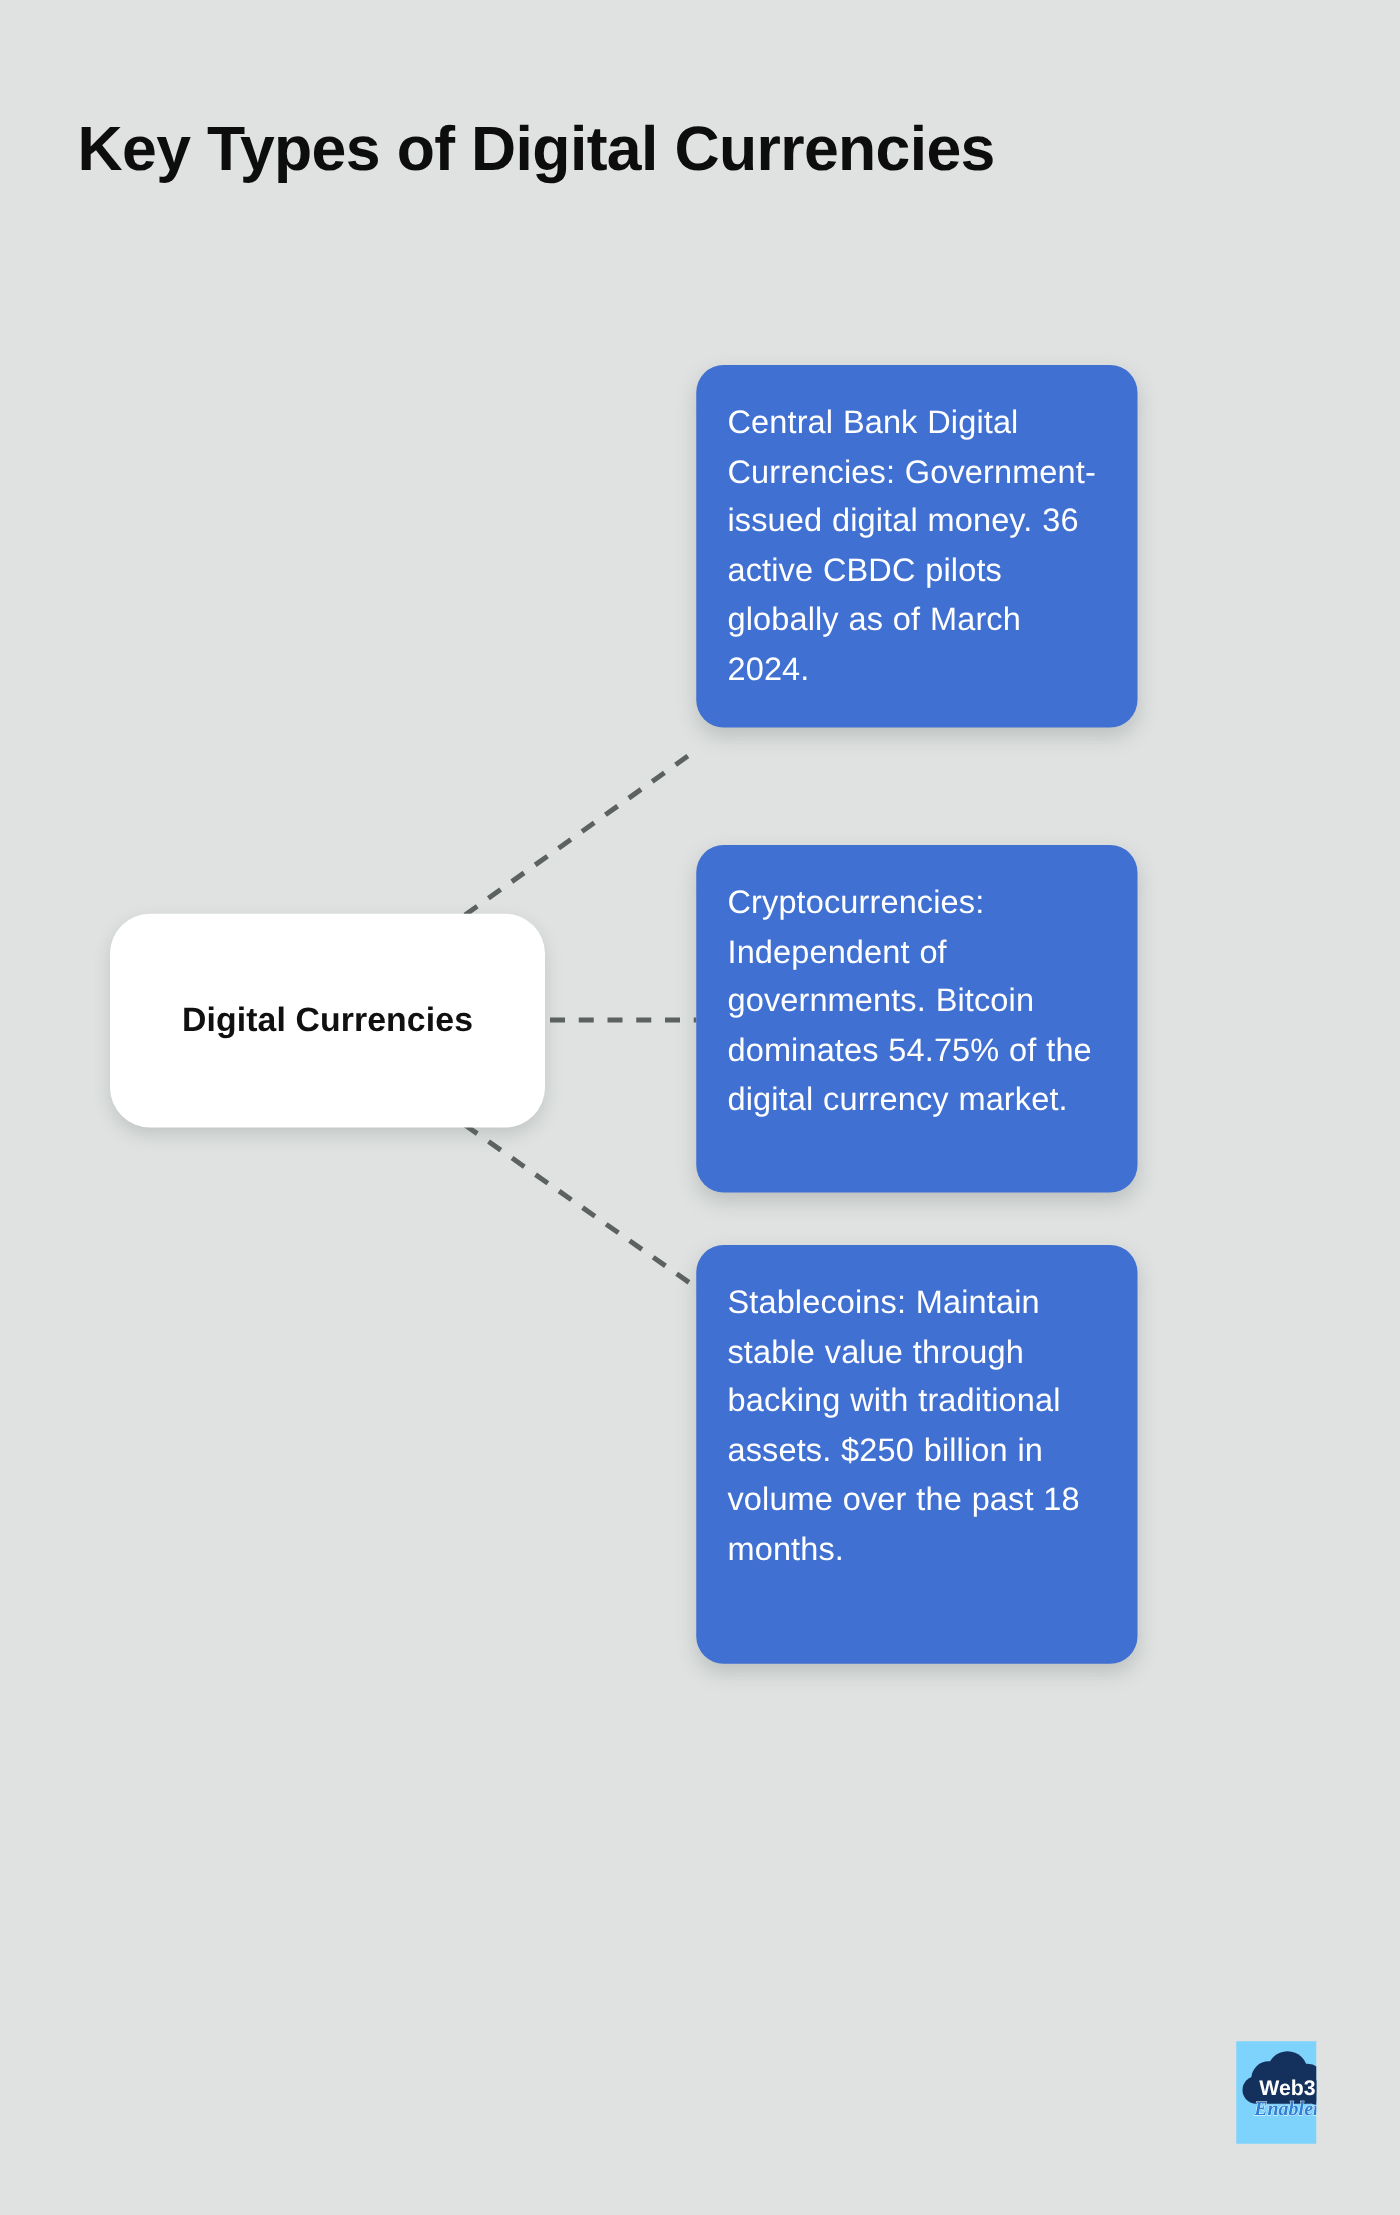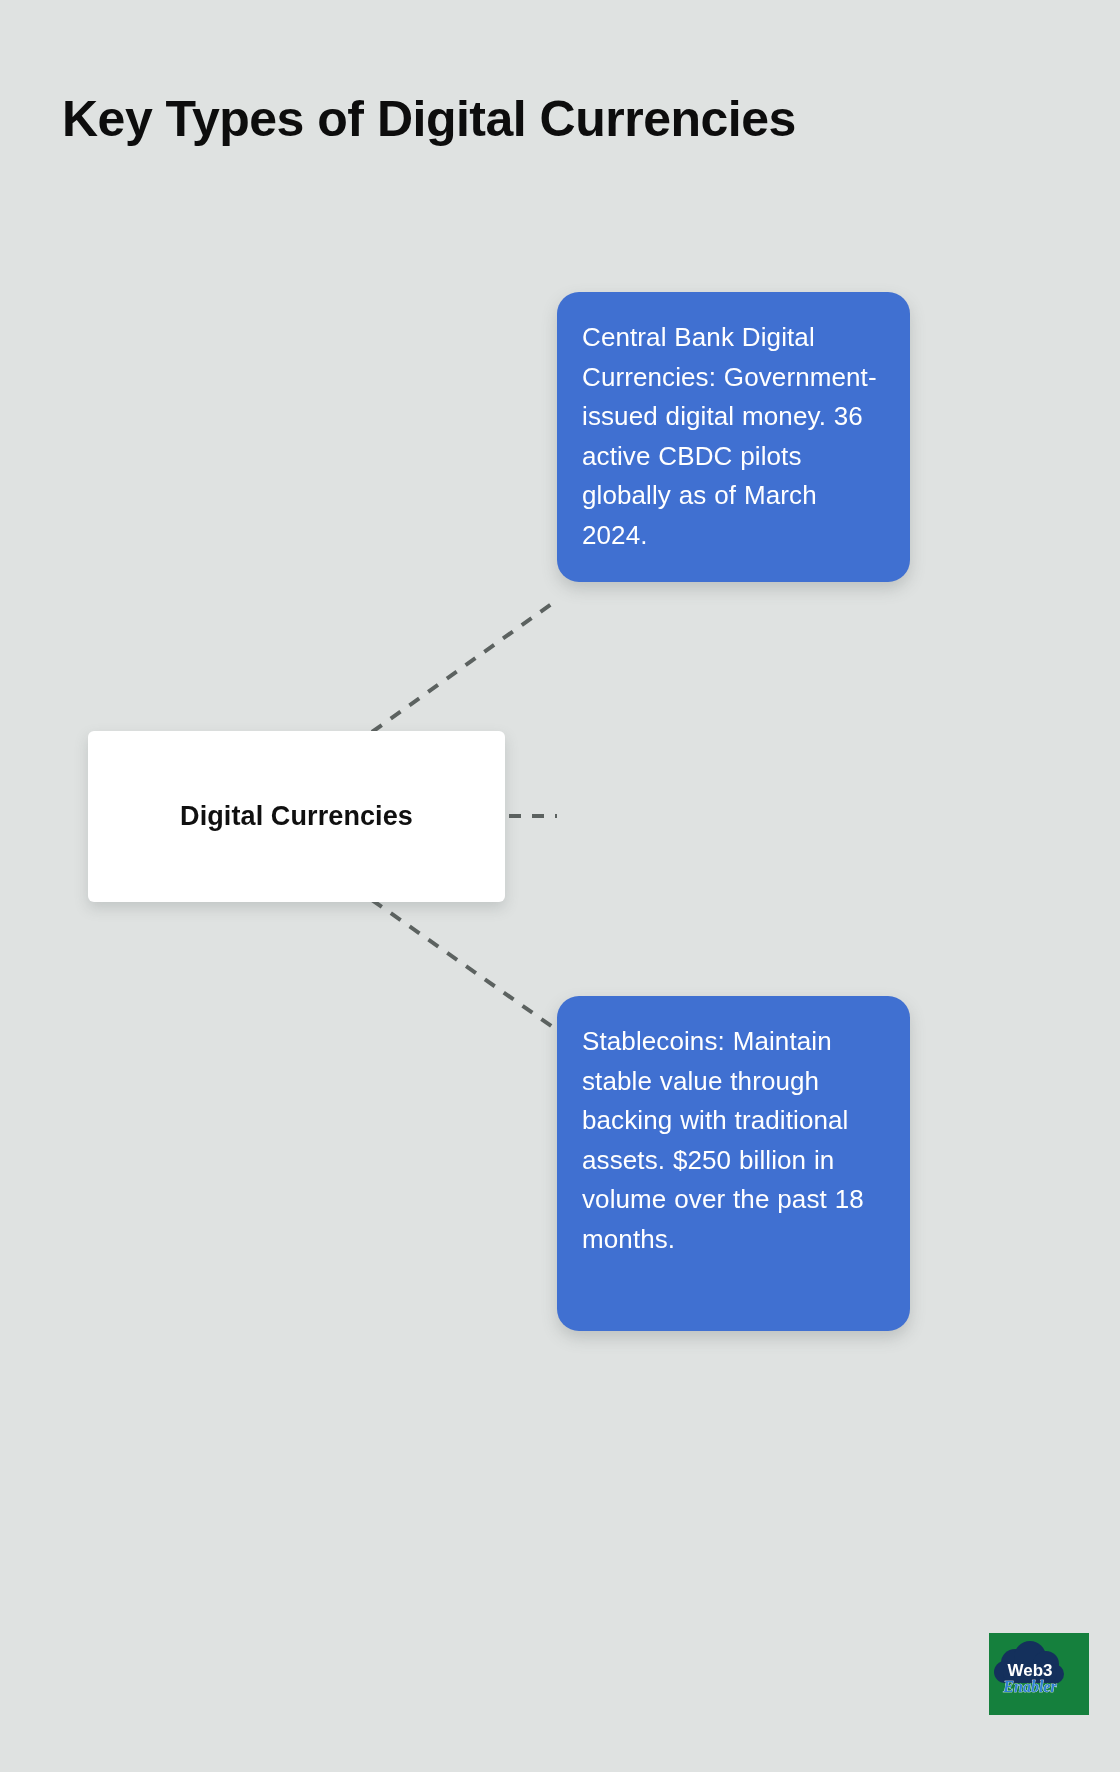--- a/index.html
+++ b/index.html
@@ -44,24 +44,24 @@
     width: 1120px;
     height: 1772px;
     pointer-events: none;
   }
 
   
   .center-node {
     position: absolute;
     left: 88px;
     top: 731px;
-    width: 417px;
+    width: 348px;
     height: 171px;
     background: #ffffff;
-    border-radius: 6px;
+    border-radius: 32px;
     box-shadow: 0 6px 14px rgba(90,100,100,0.22);
     display: flex;
     align-items: center;
     justify-content: center;
     z-index: 3;
   }
   .center-node-label {
     font-size: 27px;
     font-weight: 700;
     color: #101010;
@@ -92,23 +92,23 @@
 
   #card-0 { top: 292px;  height: 290px; }
   #card-1 { top: 676px;  height: 278px; }
   #card-2 { top: 996px; height: 335px; }
 
   
   .logo-box {
     position: absolute;
     left: 989px;
     top: 1633px;
-    width: 100px;
+    width: 64px;
     height: 82px;
-    background: #15803d;
+    background: #7dd3fc;
     z-index: 4;
     overflow: hidden;
   }
   .logo-svg { display: block; }
 </style>
 </head>
 <body>
 
 <div id="page-root">
 
@@ -121,20 +121,23 @@
   </svg>
 
   <div class="center-node">
     <div class="center-node-label">Digital Currencies</div>
   </div>
 
   <div class="branch-card" id="card-0">
     <div class="branch-card-text">Central Bank Digital Currencies: Government-issued digital money. 36 active CBDC pilots globally as of March 2024.</div>
   </div>
 
+  <div class="branch-card" id="card-1">
+    <div class="branch-card-text">Cryptocurrencies: Independent of governments. Bitcoin dominates 54.75% of the digital currency market.</div>
+  </div>
 
   <div class="branch-card" id="card-2">
     <div class="branch-card-text">Stablecoins: Maintain stable value through backing with traditional assets. $250 billion in volume over the past 18 months.</div>
   </div>
 
   <div class="logo-box">
     <svg class="logo-svg" width="82" height="82" viewBox="0 0 82 82">
       <g>
         <circle cx="26" cy="30" r="14" fill="#14305c"></circle>
         <circle cx="41" cy="24" r="16" fill="#14305c"></circle>

